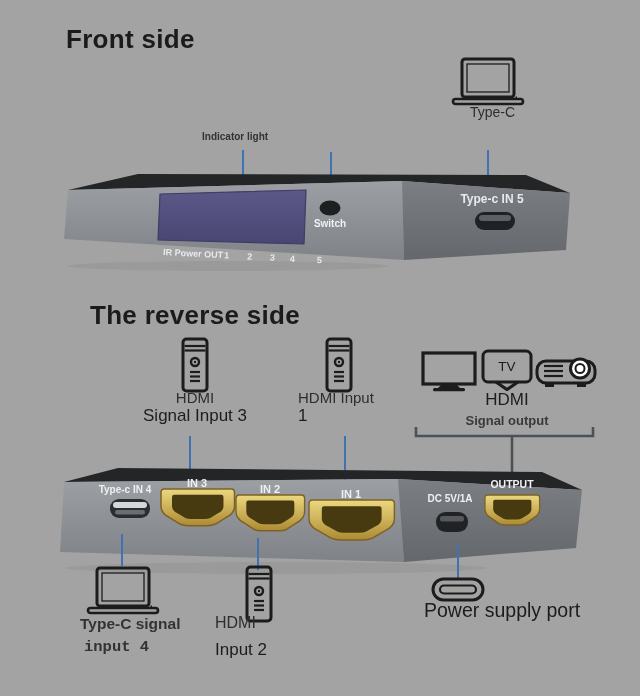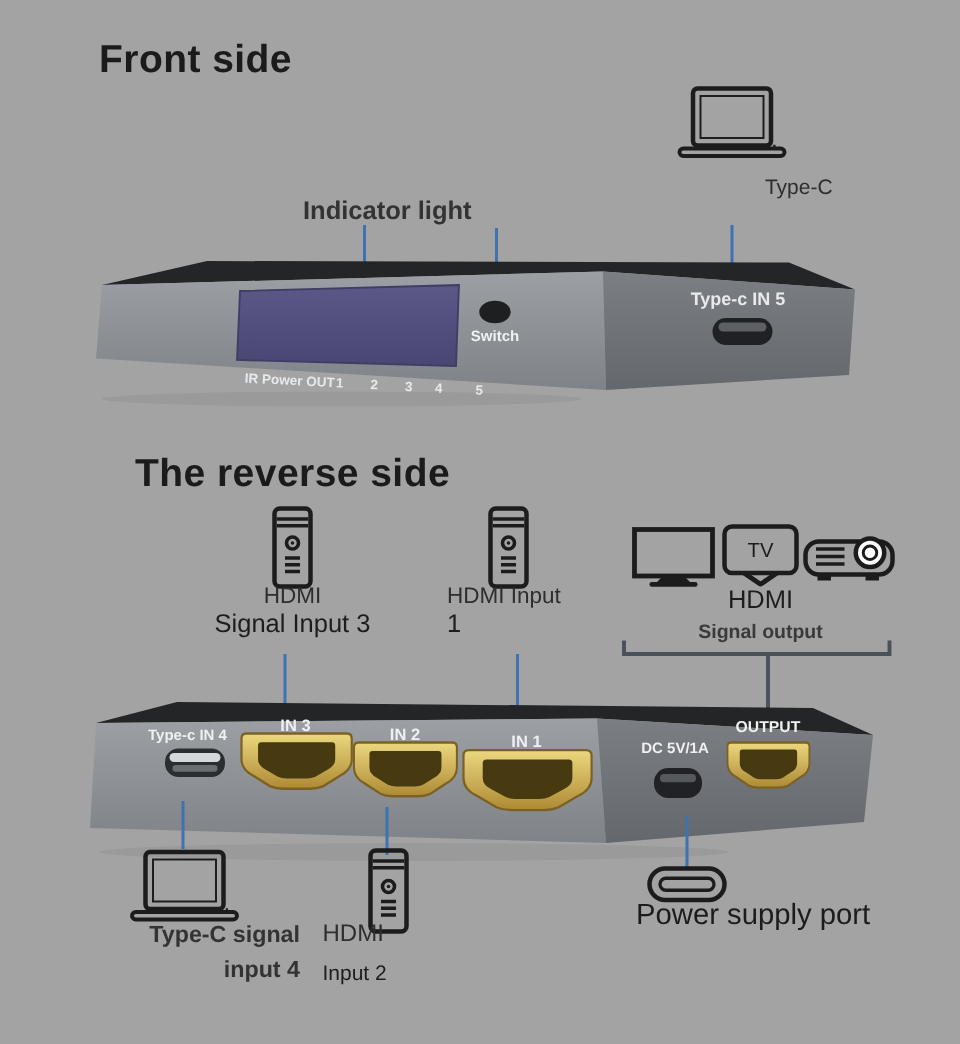--- a/index.html
+++ b/index.html
@@ -20,25 +20,25 @@
 <div class="stage">
 
   <div class="abs heading" style="left:66px;top:24px;">Front side</div>
 
   <svg class="abs" style="left:451px;top:57px;" width="74" height="50" viewBox="0 0 74 50">
     <rect x="11" y="2" width="52" height="38" rx="3" fill="none" stroke="#1c1c1c" stroke-width="3"></rect>
     <rect x="16" y="7" width="42" height="28" fill="none" stroke="#1c1c1c" stroke-width="1.3"></rect>
     <rect x="2" y="42" width="70" height="5" rx="2.5" fill="none" stroke="#1c1c1c" stroke-width="2.6"></rect>
     <line x1="48" y1="40.5" x2="66" y2="40.5" stroke="#1c1c1c" stroke-width="2" stroke-dasharray="3 2.5"></line>
   </svg>
-  <div class="abs center" style="left:440px;top:116px;width:105px;margin-left:40px;">
+  <div class="abs center" style="left:440px;top:104px;width:105px;">
     <div class="lbl" style="font-size:14px;">Type-C</div>
   </div>
 
-  <div class="abs lbl" style="left:202px;top:131px;font-size:17px;font-weight:bold;color:#333;">Indicator light</div>
+  <div class="abs lbl" style="left:202px;top:131px;font-size:10px;font-weight:bold;color:#333;">Indicator light</div>
 
   <div class="vline" style="left:242px;top:150px;height:62px;"></div>
   <div class="vline" style="left:330px;top:152px;height:46px;"></div>
   <div class="vline" style="left:487px;top:150px;height:38px;"></div>
 
   <svg class="abs" style="left:58px;top:163px;" width="520" height="112" viewBox="0 0 520 112">
     <defs>
       <linearGradient id="gFace" x1="0" y1="0" x2="0" y2="1">
         <stop offset="0" stop-color="#9ca0a4"></stop>
           <stop offset="1" stop-color="#7f8287"></stop>
@@ -191,38 +191,38 @@
   <div class="vline" style="left:121px;top:534px;height:32px;"></div>
   <div class="vline" style="left:257px;top:538px;height:32px;"></div>
   <div class="vline" style="left:457px;top:544px;height:34px;"></div>
 
   <svg class="abs" style="left:86px;top:566px;" width="74" height="50" viewBox="0 0 74 50">
     <rect x="11" y="2" width="52" height="38" rx="3" fill="none" stroke="#1c1c1c" stroke-width="3"></rect>
     <rect x="16" y="7" width="42" height="28" fill="none" stroke="#1c1c1c" stroke-width="1.3"></rect>
     <rect x="2" y="42" width="70" height="5" rx="2.5" fill="none" stroke="#1c1c1c" stroke-width="2.6"></rect>
     <line x1="48" y1="40.5" x2="66" y2="40.5" stroke="#1c1c1c" stroke-width="2" stroke-dasharray="3 2.5"></line>
   </svg>
-  <div class="abs" style="left:80px;top:615px;width:120px;text-align:right;">
+  <div class="abs" style="left:80px;top:615px;width:120px;">
     <div class="lbl" style="font-size:15.5px;font-weight:600;color:#333;">Type-C signal</div>
-    <div class="lbl" style="font-size:15.5px;font-weight:600;color:#333;margin-top:5px;padding-left:4px;">input 4</div>
+    <div class="lbl" style="font-size:15.5px;font-weight:600;color:#333;margin-top:5px;padding-left:4px;font-family:Liberation Mono, monospace;">input 4</div>
   </div>
 
   <svg class="abs" style="left:244px;top:565px;" width="30" height="58" viewBox="0 0 30 58">
     <rect x="3" y="2" width="24" height="54" rx="3.5" fill="none" stroke="#1c1c1c" stroke-width="3"></rect>
     <line x1="4.5" y1="9" x2="25.5" y2="9" stroke="#1c1c1c" stroke-width="2.2"></line>
     <line x1="4.5" y1="13.5" x2="25.5" y2="13.5" stroke="#1c1c1c" stroke-width="2.2"></line>
     <circle cx="15" cy="26" r="4" fill="none" stroke="#1c1c1c" stroke-width="2.4"></circle>
     <circle cx="15" cy="26" r="1.2" fill="#1c1c1c"></circle>
     <line x1="10" y1="36" x2="20" y2="36" stroke="#1c1c1c" stroke-width="2.2"></line>
     <line x1="10" y1="40.5" x2="20" y2="40.5" stroke="#1c1c1c" stroke-width="2.2"></line>
     <line x1="10" y1="45" x2="20" y2="45" stroke="#1c1c1c" stroke-width="2.2"></line>
   </svg>
   <div class="abs" style="left:215px;top:614px;width:110px;">
     <div class="lbl" style="font-size:16px;">HDMI</div>
-    <div class="lbl" style="font-size:14px;color:#1d1d1d;margin-top:8px;">Input 2</div>
+    <div class="lbl" style="font-size:17px;color:#1d1d1d;margin-top:8px;">Input 2</div>
   </div>
 
   <svg class="abs" style="left:431px;top:577px;" width="54" height="26" viewBox="0 0 54 26">
     <rect x="2" y="2" width="50" height="21" rx="10.5" fill="none" stroke="#1c1c1c" stroke-width="3"></rect>
     <rect x="9" y="8.5" width="36" height="8" rx="4" fill="none" stroke="#1c1c1c" stroke-width="2.2"></rect>
   </svg>
   <div class="abs lbl" style="left:424px;top:599px;font-size:19.5px;color:#1c1c1c;">Power supply port</div>
 
 </div>
 

